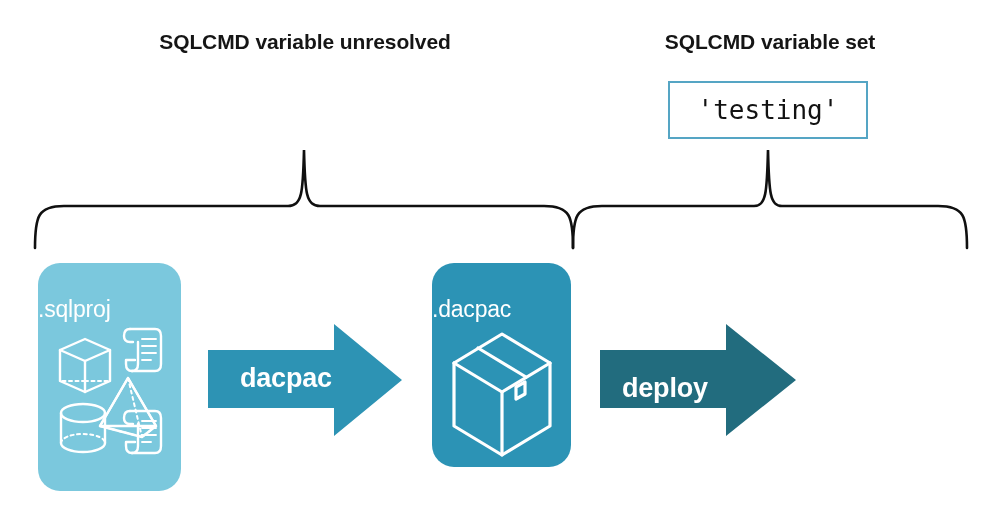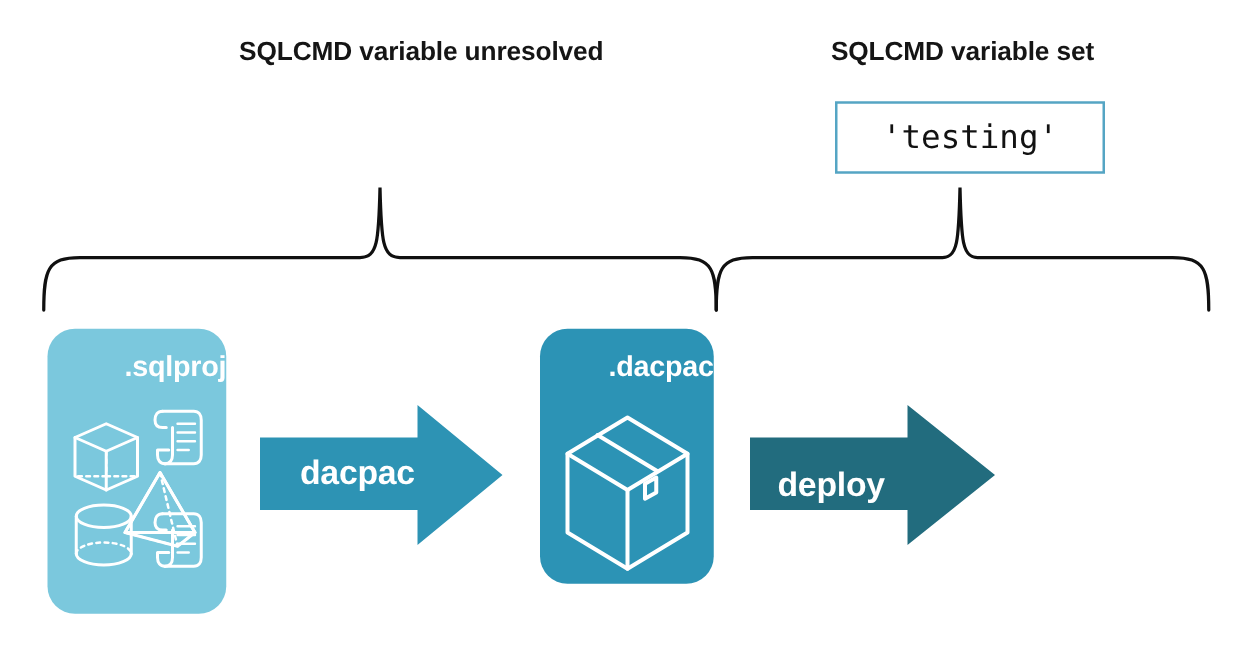--- a/index.html
+++ b/index.html
@@ -19,56 +19,56 @@
   }
   .hdr {
     position: absolute;
     font-weight: bold;
     font-size: 21px;
     color: #151515;
     letter-spacing: -0.1px;
     text-align: center;
     white-space: nowrap;
   }
-  #hdr-left  { left: 0;   top: 30px; width: 610px; padding-left: 32px; }
+  #hdr-left  { left: 0;   top: 30px; width: 610px; }
   #hdr-right { left: 610px; top: 30px; width: 320px; }
 
   .codebox {
     position: absolute;
     border: 2px solid #55A5C4;
     background: #ffffff;
     box-sizing: border-box;
     display: flex;
     align-items: center;
     justify-content: center;
     font-family: "DejaVu Sans Mono", monospace;
     font-size: 26px;
     color: #121212;
     white-space: nowrap;
   }
   #codebox-left  { left: 130px; top: 81px; width: 349px; height: 58px; }
-  #codebox-right { left: 668px; top: 81px; width: 216px; height: 58px; }
+  #codebox-right { left: 668px; top: 81px; width: 200px; height: 58px; }
 
   .brace-wrap { position: absolute; }
   #brace-left  { left: 30px;  top: 148px; width: 548px; height: 102px; }
   #brace-right { left: 568px; top: 148px; width: 404px; height: 102px; }
 
   .card {
     position: absolute;
     border-radius: 22px;
     box-sizing: border-box;
   }
   .card-title {
     position: absolute;
-    top: 17px;
+    top: 33px;
     left: 0;
     width: 100%;
-    text-align: right;
+    text-align: left;
     color: #ffffff;
-    font-weight: bold;
+    font-weight: normal;
     font-size: 23px;
     letter-spacing: -0.2px;
     white-space: nowrap;
   }
   .card-art {
     position: absolute;
     left: 0;
     top: 52px;
     width: 100%;
   }

